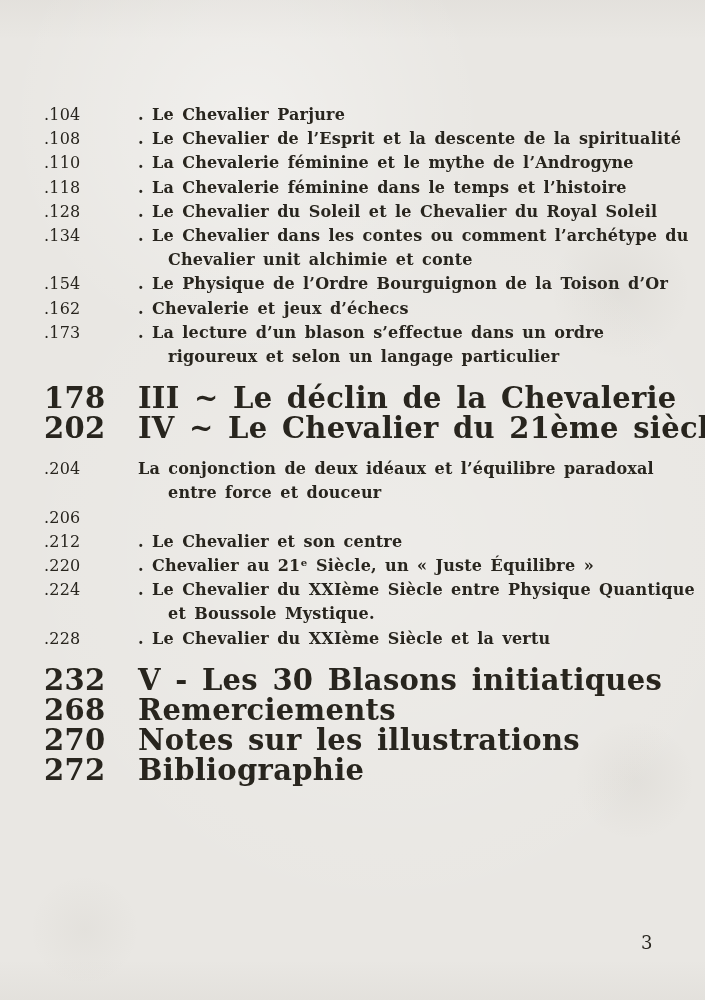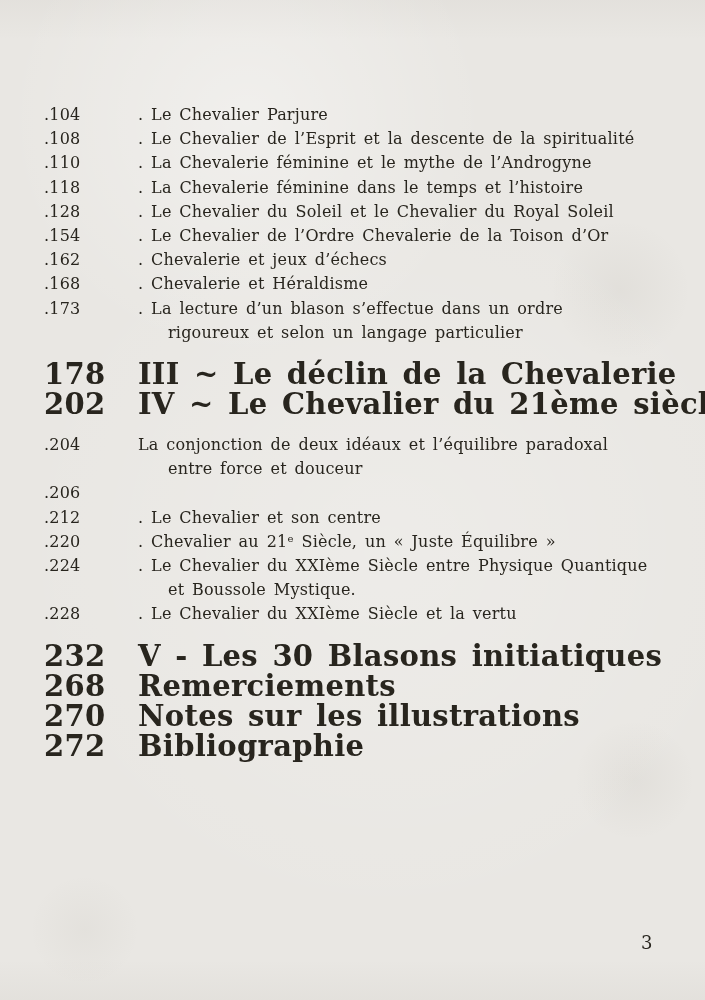--- a/index.html
+++ b/index.html
@@ -37,20 +37,21 @@
   .row {
     display: grid;
     grid-template-columns: 94px 1fr;
     align-items: baseline;
   }
   .row .num {
     white-space: nowrap;
   }
   .row .txt div {
     white-space: nowrap;
+    font-weight: bold;
   }
   .sub {
     font-size: 16px;
     line-height: 24.2px;
     word-spacing: 2.5px;
     letter-spacing: 0.2px;
   }
   .heading {
     font-size: 29px;
     line-height: 30px;
@@ -102,35 +103,36 @@
           <div class="line1">. La Chevalerie féminine dans le temps et l’histoire</div>
         </div>
       </div>
       <div class="row sub">
         <div class="num">.128</div>
         <div class="txt">
           <div class="line1">. Le Chevalier du Soleil et le Chevalier du Royal Soleil</div>
         </div>
       </div>
       <div class="row sub">
+        <div class="num">.134</div>
+        <div class="txt">
+          <div class="line1">. Le Chevalier dans les contes ou comment l’archétype du</div>
+          <div class="cont">Chevalier unit alchimie et conte</div>
+        </div>
+      </div>
+      <div class="row sub">
         <div class="num">.154</div>
         <div class="txt">
-          <div class="line1">. Le Chevalier de l’Ordre Chevalerie de la Toison d’Or</div>
+          <div class="line1">. Le Physique de l’Ordre Bourguignon de la Toison d’Or</div>
         </div>
       </div>
       <div class="row sub">
         <div class="num">.162</div>
         <div class="txt">
           <div class="line1">. Chevalerie et jeux d’échecs</div>
-        </div>
-      </div>
-      <div class="row sub">
-        <div class="num">.168</div>
-        <div class="txt">
-          <div class="line1">. Chevalerie et Héraldisme</div>
         </div>
       </div>
       <div class="row sub">
         <div class="num">.173</div>
         <div class="txt">
           <div class="line1">. La lecture d’un blason s’effectue dans un ordre</div>
           <div class="cont">rigoureux et selon un langage particulier</div>
         </div>
       </div>
       <div class="row heading">

